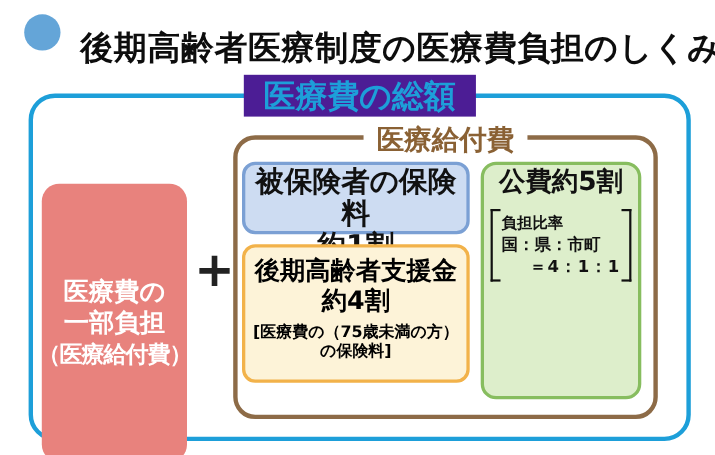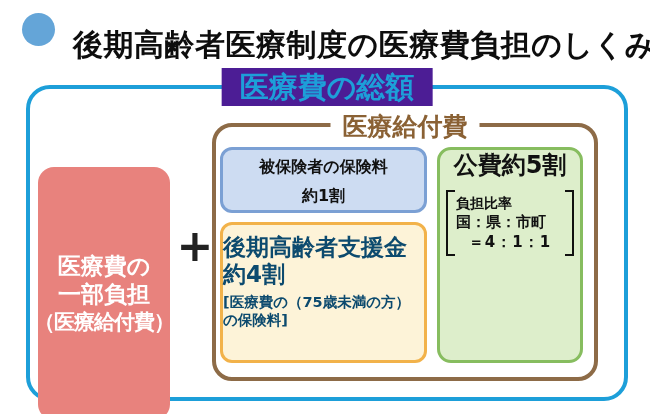--- a/index.html
+++ b/index.html
@@ -55,27 +55,27 @@
   .benefit-label {
     position:absolute; top:-16px; left:50%; transform:translateX(-50%);
     background:#ffffff; padding:0 12px; font-size:25px; line-height:32px;
     color:#8a6134; white-space:nowrap;
   }
 
   
   .premium-box {
     position:absolute; left:4px; top:20px; width:207px; height:66px;
     background:#cddcf2; border:3px solid #7ba0d4; border-radius:12px;
-    box-sizing:border-box; text-align:center; font-size:16px; line-height:29px;
+    box-sizing:border-box; text-align:center; font-size:26px; line-height:29px;
     padding-top:2px; color:#111;
   }
   .support-box {
-    position:absolute; left:4px; top:95px; width:207px; height:141px;
+    position:absolute; left:4px; top:95px; width:207px; height:126px;
     background:#fdf3d8; border:3px solid #f2b24a; border-radius:12px;
-    box-sizing:border-box; color:#0c4a6e;
+    box-sizing:border-box; text-align:center; color:#000000;
   }
   .support-main { font-size:23px; line-height:27px; }
   .support-main.first { margin-top:9px; }
   .support-note { font-size:14.5px; line-height:18px; white-space:nowrap; }
   .support-note.first { margin-top:5px; }
 
   .public-box {
     position:absolute; left:221px; top:20px; width:146px; height:216px;
     background:#ddeecb; border:3px solid #87bd5f; border-radius:14px;
     box-sizing:border-box; color:#111;
@@ -89,21 +89,21 @@
   .ratio-frame::before {
     content:""; position:absolute; left:0; top:0; bottom:0; width:7px;
     border:2.5px solid #111; border-right:0;
   }
   .ratio-frame::after {
     content:""; position:absolute; right:0; top:0; bottom:0; width:7px;
     border:2.5px solid #111; border-left:0;
   }
   .ratio-title   { text-align:left; font-size:14px; line-height:18px; }
   .ratio-parties { text-align:left; font-size:15px; line-height:20px; white-space:nowrap; }
-  .ratio-values  { text-align:center;   font-size:15px; line-height:20px; letter-spacing:1px; white-space:nowrap; }
+  .ratio-values  { text-align:right;   font-size:15px; line-height:20px; letter-spacing:1px; white-space:nowrap; }
 </style>
 </head>
 <body>
 
 <div class="canvas">
 
   <span class="bullet"></span>
   <h1 class="page-title">後期高齢者医療制度の医療費負担のしくみ</h1>
 
   <div class="outer-box">

